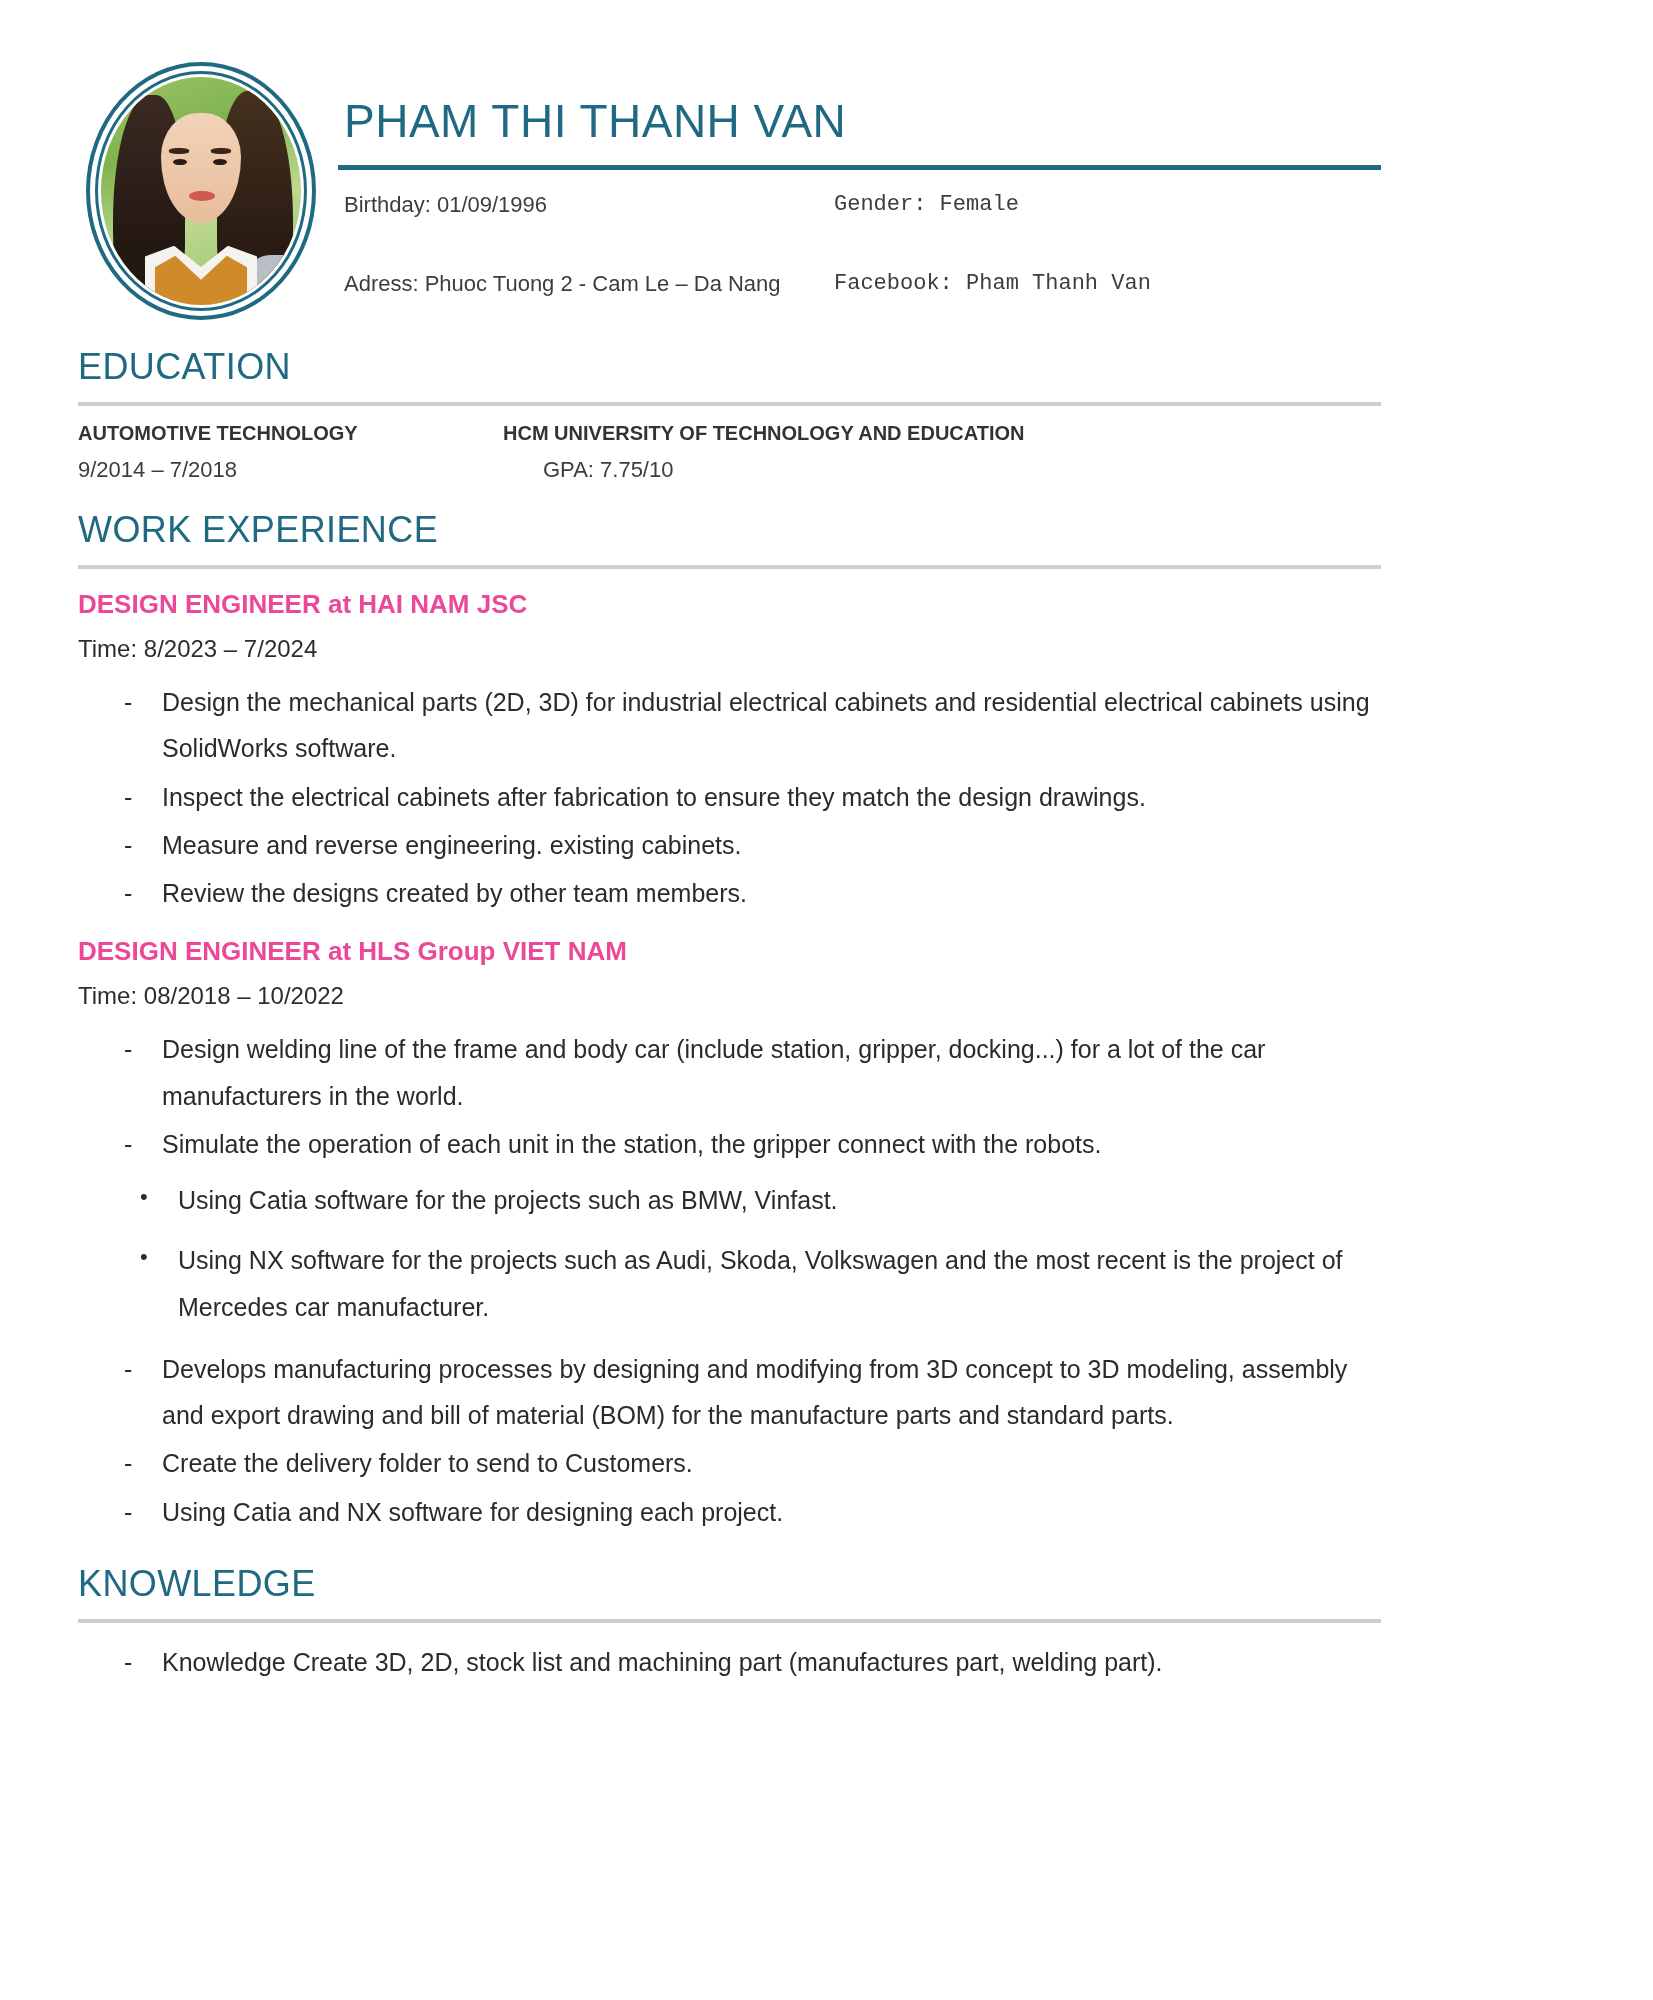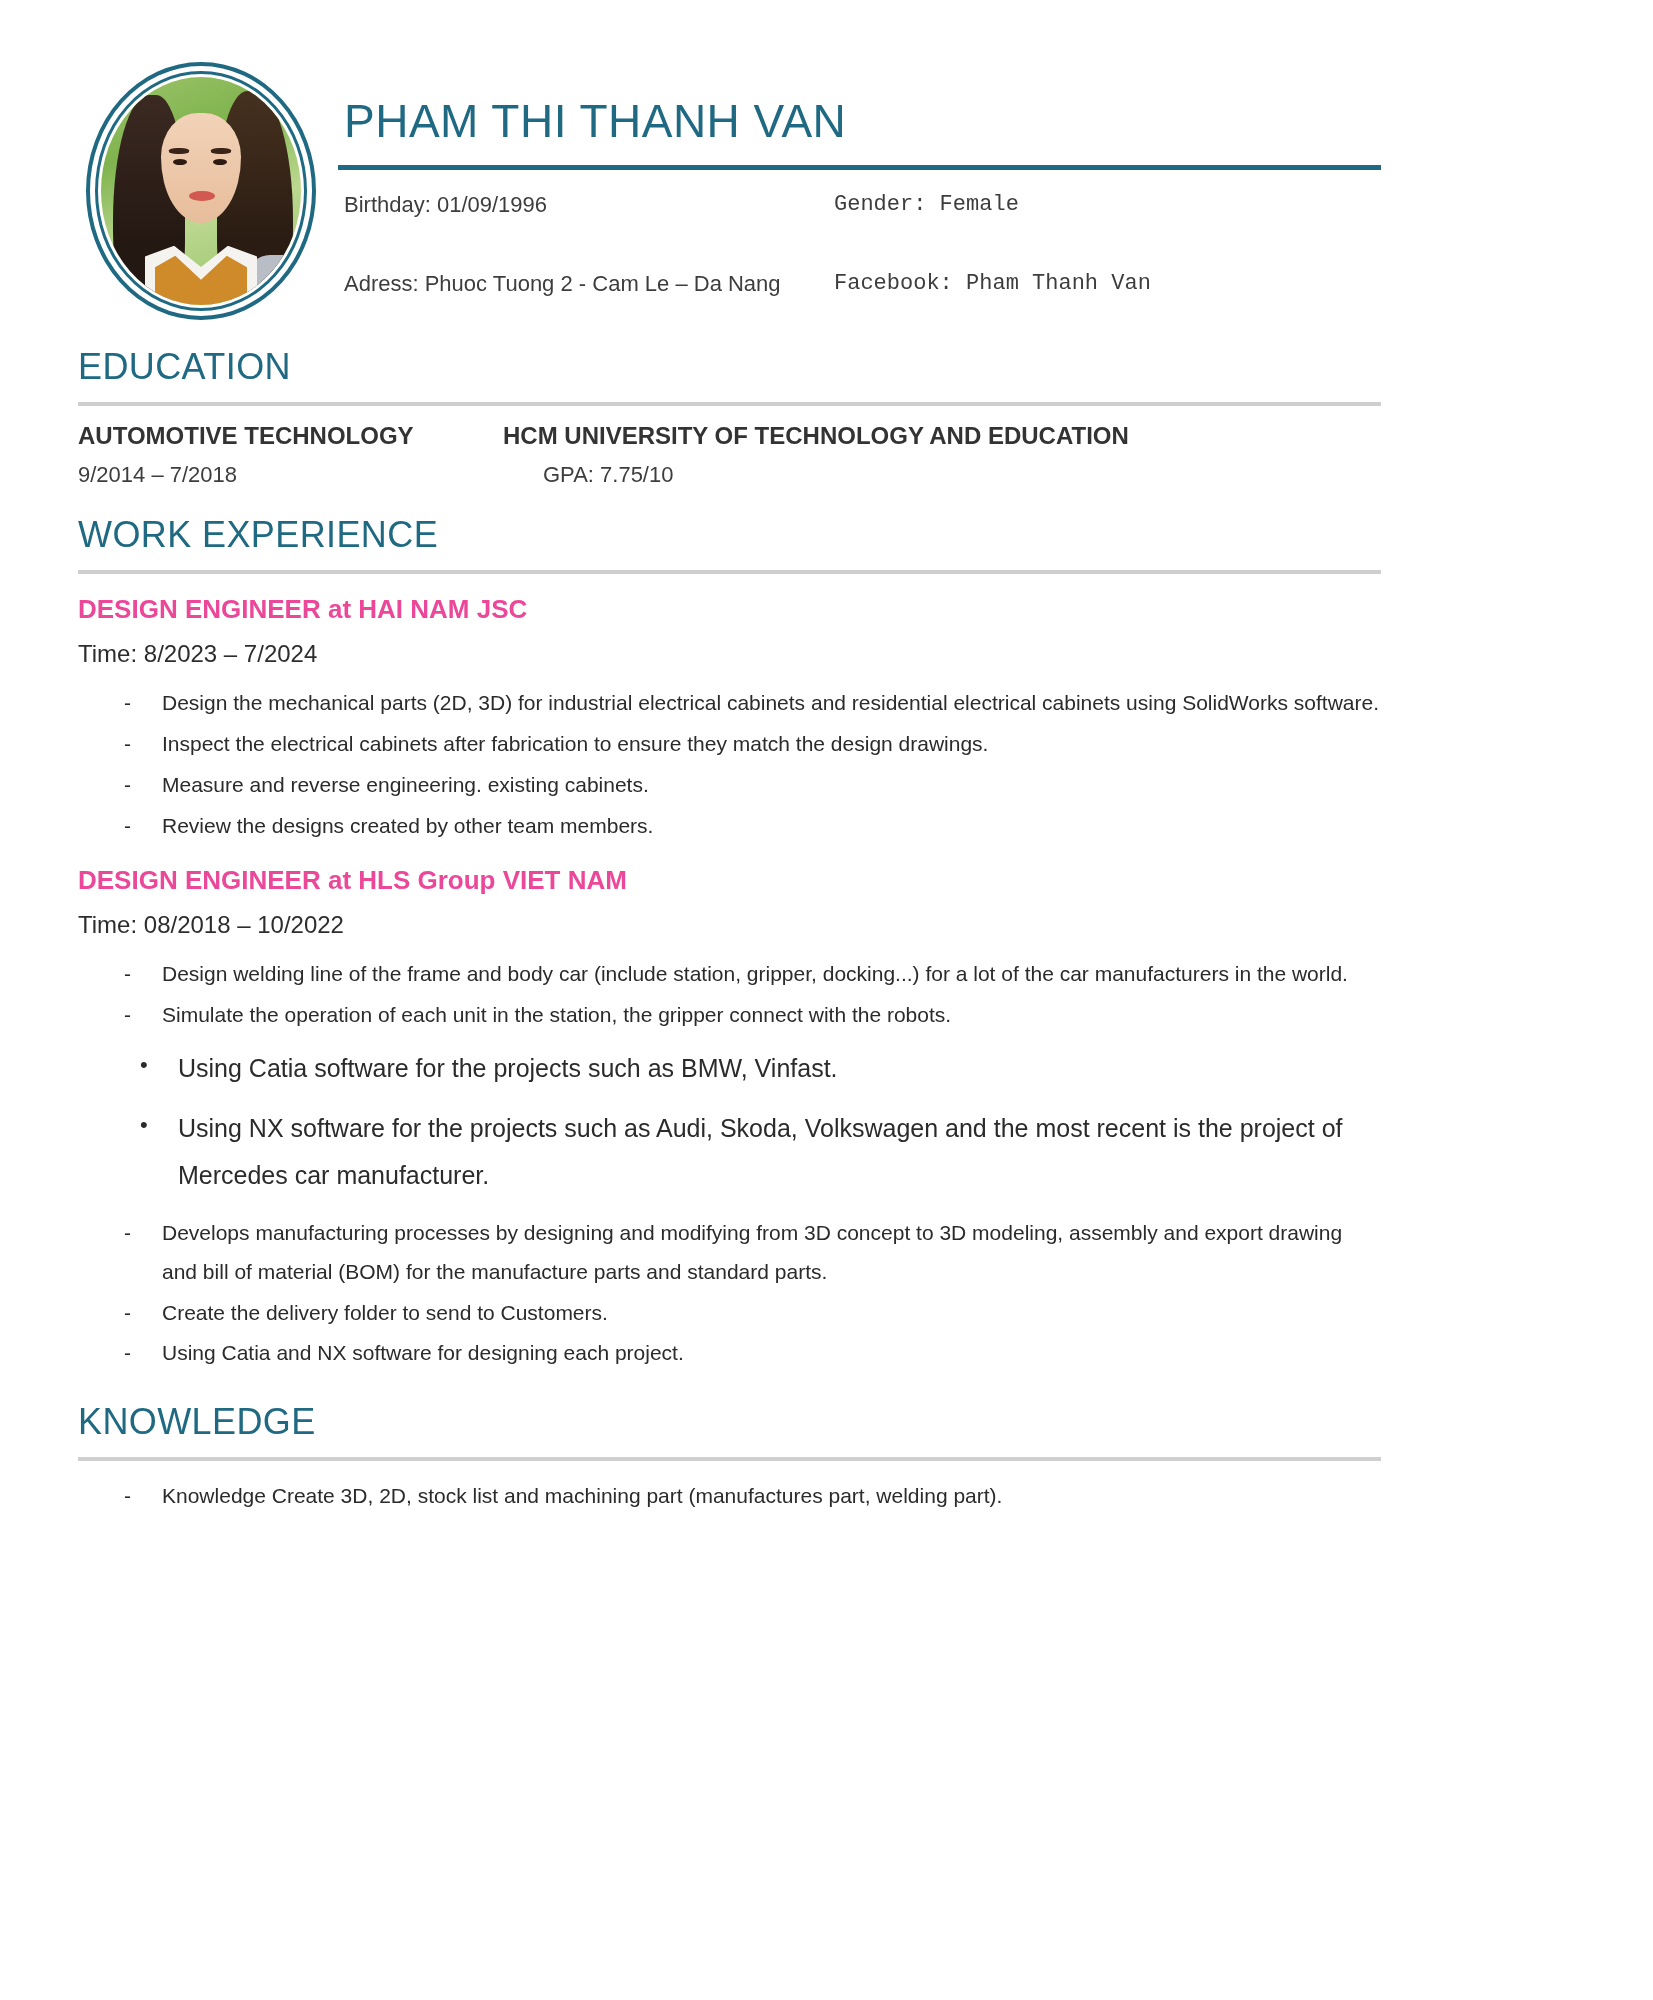--- a/index.html
+++ b/index.html
@@ -159,21 +159,21 @@
     height: 4px;
     background: #cfcfcf;
     margin-top: 14px;
     margin-bottom: 16px;
     width: 100%;
   }
 
   
   .edu-row {
     display: flex;
-    font-size: 24px;
+    font-size: 20px;
   }
   .edu-row.titles { font-weight: bold; color: #333333; }
   .edu-row.dates  { color: #3d3d3d; font-size: 22px; margin-top: 12px; }
   .edu-left  { width: 425px; }
   .edu-right { flex: 1; }
   .edu-right.ind { padding-left: 40px; }
 
   
   .job-title {
     font-size: 26px;
@@ -184,21 +184,21 @@
   .job-time {
     font-size: 24px;
     color: #2d2d2d;
     margin-top: 15px;
   }
 
   ul.bullets { list-style: none; margin-top: 16px; }
   ul.bullets > li {
     position: relative;
     padding-left: 84px;
-    font-size: 21px;
+    font-size: 25px;
     line-height: 1.85;
     color: #2b2b2b;
     margin-bottom: 2px;
   }
   ul.bullets > li::before {
     content: "-";
     position: absolute;
     left: 46px;
     top: 0;
     color: #2b2b2b;

